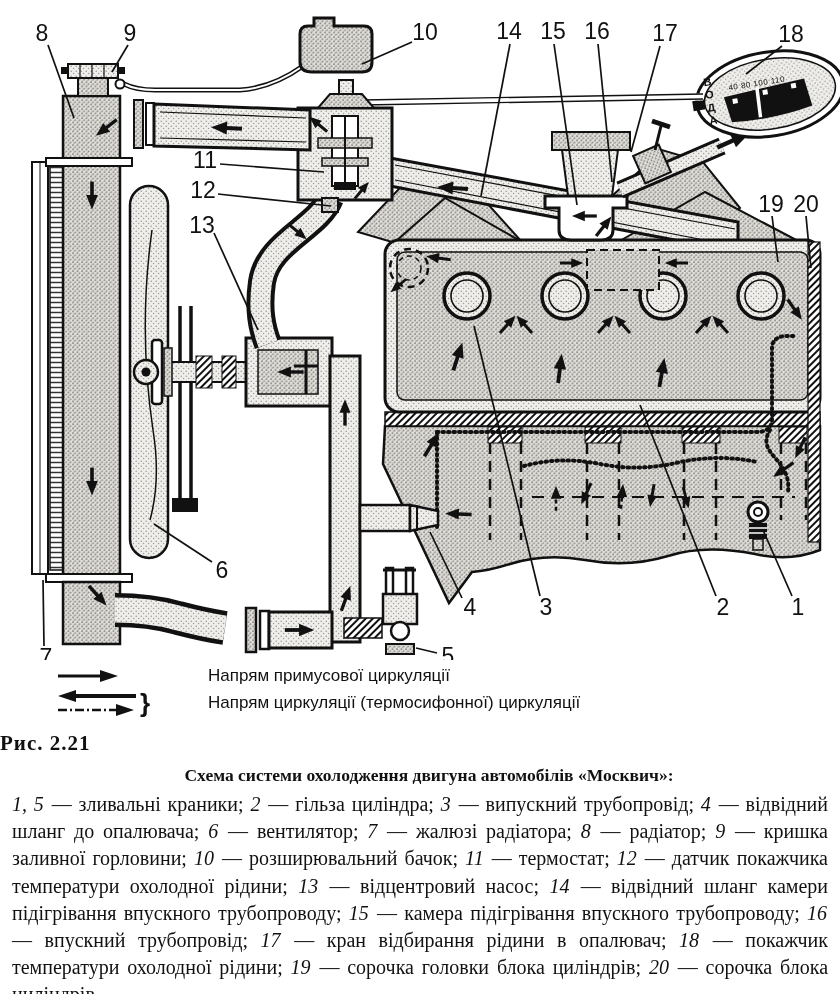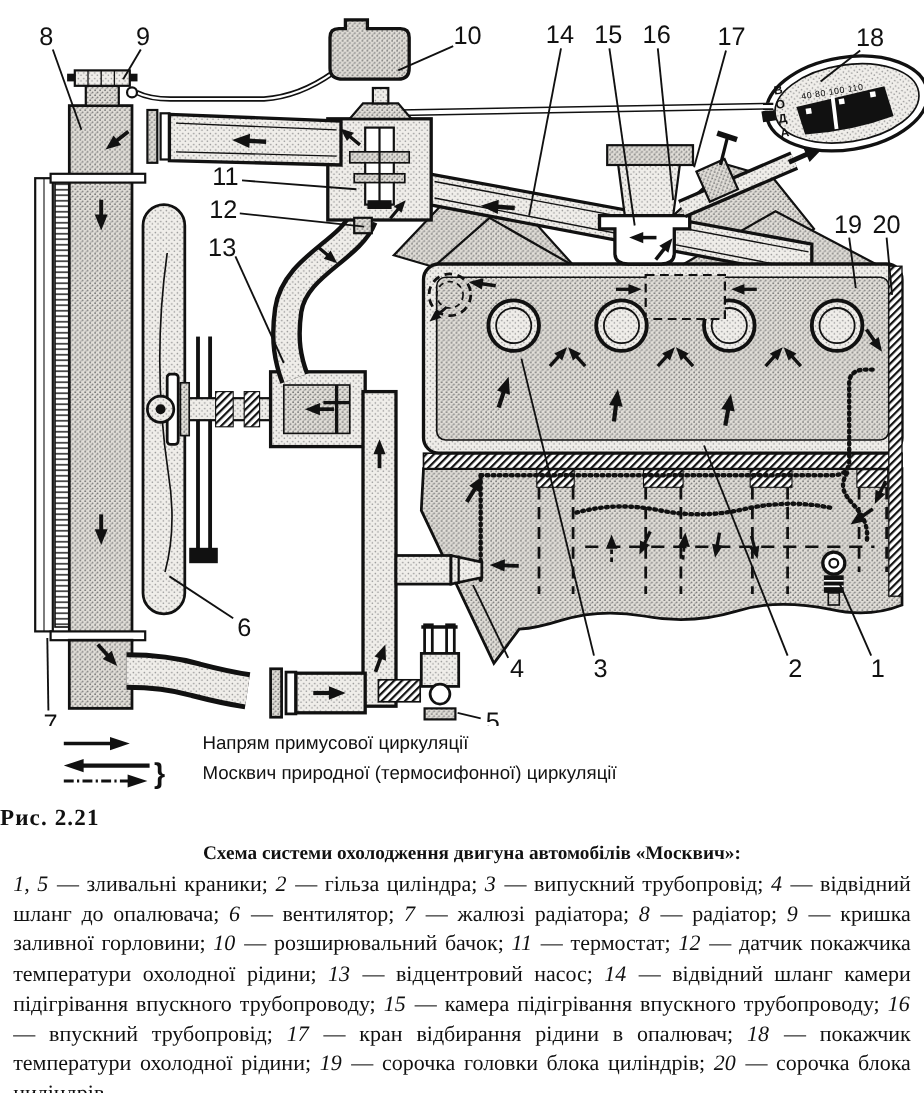--- a/index.html
+++ b/index.html
@@ -5,21 +5,21 @@
   html,body{margin:0;padding:0;}
   body{width:840px;height:994px;background:#fff;color:#111;
        font-family:"Liberation Serif",serif;overflow:hidden;}
   .diagram-wrap{width:840px;height:660px;}
   svg{display:block;}
   .callout{font-family:"Liberation Sans",sans-serif;font-size:23px;fill:#111;}
   .gauge-letter{font-family:"Liberation Sans",sans-serif;font-size:11px;font-weight:bold;fill:#111;}
   .gauge-scale{font-family:"Liberation Sans",sans-serif;font-size:8px;fill:#111;letter-spacing:0.5px;}
   .legend{margin:6px 0 0 56px;}
   .leg-row{display:flex;align-items:center;margin-top:3px;
-           font-family:"Liberation Sans",sans-serif;font-size:17px;}
+           font-family:"Liberation Sans",sans-serif;font-size:17px;gap:24px;}
   .leg-sym{width:100px;flex:0 0 100px;display:flex;align-items:center;}
   .leg-brace{font-size:26px;font-weight:bold;margin-left:2px;line-height:1;}
   .leg-text{margin-left:28px;}
   .fig-num{text-align:left;font-weight:bold;font-size:21px;margin-top:14px;letter-spacing:1px;}
   .fig-title{text-align:center;font-weight:bold;font-size:17.5px;margin-top:9px;padding-left:18px;}
   .parts{font-size:20px;line-height:1.36;text-align:justify;margin:5px 12px 0 12px;}
   .parts i{padding-right:1px;}
 </style>
 </head>
 <body>
@@ -367,19 +367,19 @@
   <div class="leg-row">
     <span class="leg-sym">
       <svg width="82" height="28" viewBox="0 0 82 28">
         <line x1="18" y1="7" x2="80" y2="7" stroke="#111" stroke-width="4"></line>
         <polygon points="20,1 2,7 20,13" fill="#111"></polygon>
         <line x1="2" y1="21" x2="62" y2="21" stroke="#111" stroke-width="2.6" stroke-dasharray="9 3 2 3"></line>
         <polygon points="60,15 78,21 60,27" fill="#111"></polygon>
       </svg>
       <span class="leg-brace">}</span>
     </span>
-    <span class="leg-text">Москвич природної (термосифонної) циркуляції</span>
+    <span class="leg-text">Напрям циркуляції (термосифонної) циркуляції</span>
   </div>
 </div>
 
 <div class="fig-num">Рис. 2.21</div>
 <div class="fig-title">Схема системи охолодження двигуна автомобілів «Москвич»:</div>
 <p class="parts"><i>1, 5</i> — зливальні краники; <i>2</i> — гільза циліндра; <i>3</i> — випускний трубопровід; <i>4</i> — відвідний шланг до опалювача; <i>6</i> — вентилятор; <i>7</i> — жалюзі радіатора; <i>8</i> — радіатор; <i>9</i> — кришка заливної горловини; <i>10</i> — розширювальний бачок; <i>11</i> — термостат; <i>12</i> — датчик покажчика температури охолодної рідини; <i>13</i> — відцентровий насос; <i>14</i> — відвідний шланг камери підігрівання впускного трубопроводу; <i>15</i> — камера підігрівання впускного трубопроводу; <i>16</i> — впускний трубопровід; <i>17</i> — кран відбирання рідини в опалювач; <i>18</i> — покажчик температури охолодної рідини; <i>19</i> — сорочка головки блока циліндрів; <i>20</i> — сорочка блока циліндрів</p>
 
 </body></html>

